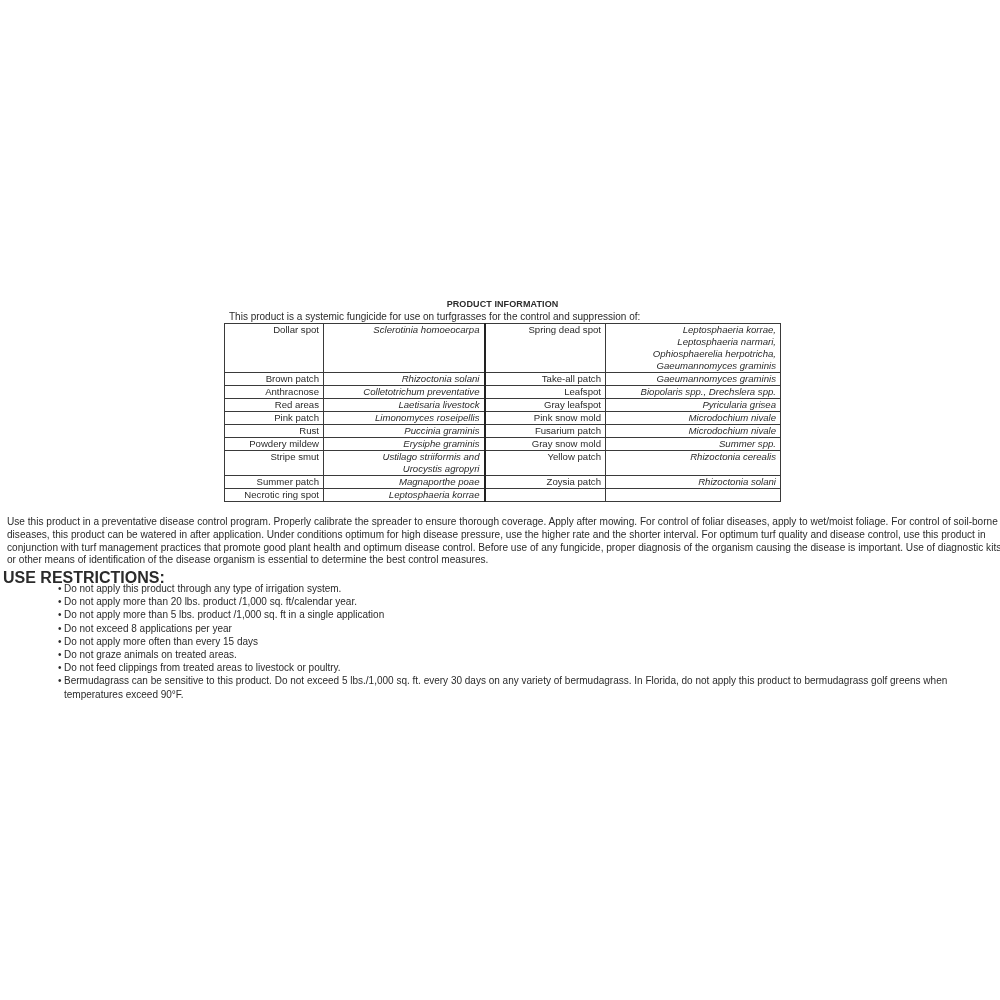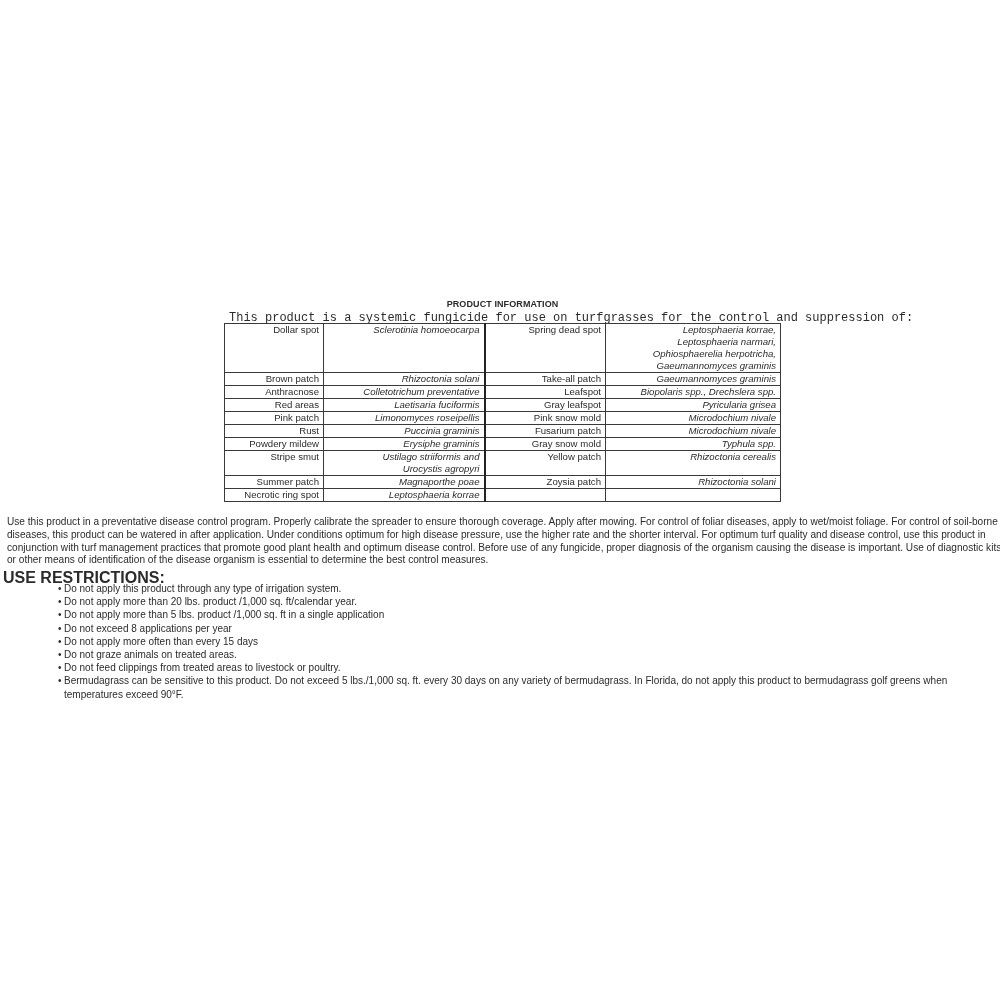--- a/index.html
+++ b/index.html
@@ -1,20 +1,20 @@
 <!DOCTYPE html>
 <html><head>
   <meta charset="utf-8">
   <style>
     html, body { margin:0; padding:0; background:#ffffff; }
     body { width:1000px; height:1000px; position:relative; overflow:hidden;
            font-family:"Liberation Sans", sans-serif; color:#2b2b2b; }
     .title { position:absolute; top:299px; left:0; width:1005px; text-align:center;
              font-size:9px; font-weight:bold; letter-spacing:0.1px; }
-    .intro { position:absolute; top:311px; left:229px; font-size:12px; white-space:nowrap;font-family:Liberation Mono, monospace; }
+    .intro { position:absolute; top:311px; left:229px; font-size:10px; white-space:nowrap; }
     table.diseases { position:absolute; top:323px; left:224px; width:556px;
              border-collapse:collapse; table-layout:fixed; font-size:9.6px; }
     table.diseases td { border:1px solid #3a3a3a; padding:0 4px; vertical-align:top;
              line-height:12px; height:12px; white-space:nowrap; overflow:hidden;text-align:right; }
     table.diseases col.c1 { width:99px; }
     table.diseases col.c2 { width:161px; }
     table.diseases col.c3 { width:121px; }
     table.diseases col.c4 { width:175px; }
     td.pathogen { font-style:italic; }
     td.c3 { border-left:2px solid #222 !important; padding-left:22px !important; }
@@ -56,41 +56,41 @@
           <td class="c4 pathogen">Gaeumannomyces graminis</td>
         </tr>
         <tr>
           <td class="c1">Anthracnose</td>
           <td class="c2 pathogen">Colletotrichum preventative</td>
           <td class="c3">Leafspot</td>
           <td class="c4 pathogen">Biopolaris spp., Drechslera spp.</td>
         </tr>
         <tr>
           <td class="c1">Red areas</td>
-          <td class="c2 pathogen">Laetisaria fuciformis</td>
+          <td class="c2 pathogen">Laetisaria livestock</td>
           <td class="c3">Gray leafspot</td>
           <td class="c4 pathogen">Pyricularia grisea</td>
         </tr>
         <tr>
           <td class="c1">Pink patch</td>
           <td class="c2 pathogen">Limonomyces roseipellis</td>
           <td class="c3">Pink snow mold</td>
           <td class="c4 pathogen">Microdochium nivale</td>
         </tr>
         <tr>
           <td class="c1">Rust</td>
           <td class="c2 pathogen">Puccinia graminis</td>
           <td class="c3">Fusarium patch</td>
           <td class="c4 pathogen">Microdochium nivale</td>
         </tr>
         <tr>
           <td class="c1">Powdery mildew</td>
           <td class="c2 pathogen">Erysiphe graminis</td>
           <td class="c3">Gray snow mold</td>
-          <td class="c4 pathogen">Typhula spp.</td>
+          <td class="c4 pathogen">Summer spp.</td>
         </tr>
         <tr>
           <td class="c1">Stripe smut</td>
           <td class="c2 pathogen">Ustilago striiformis and<br>Urocystis agropyri</td>
           <td class="c3">Yellow patch</td>
           <td class="c4 pathogen">Rhizoctonia cerealis</td>
         </tr>
         <tr>
           <td class="c1">Summer patch</td>
           <td class="c2 pathogen">Magnaporthe poae</td>

